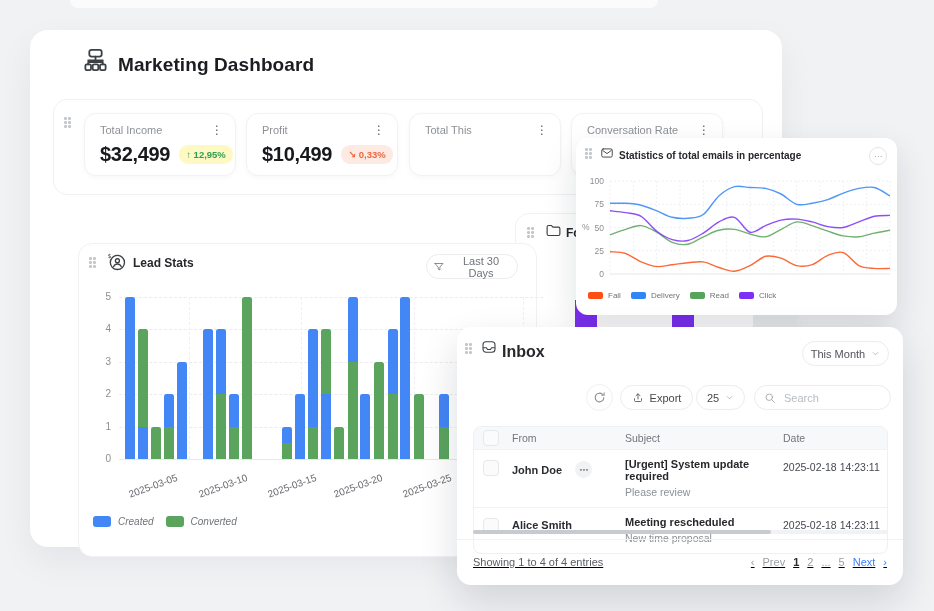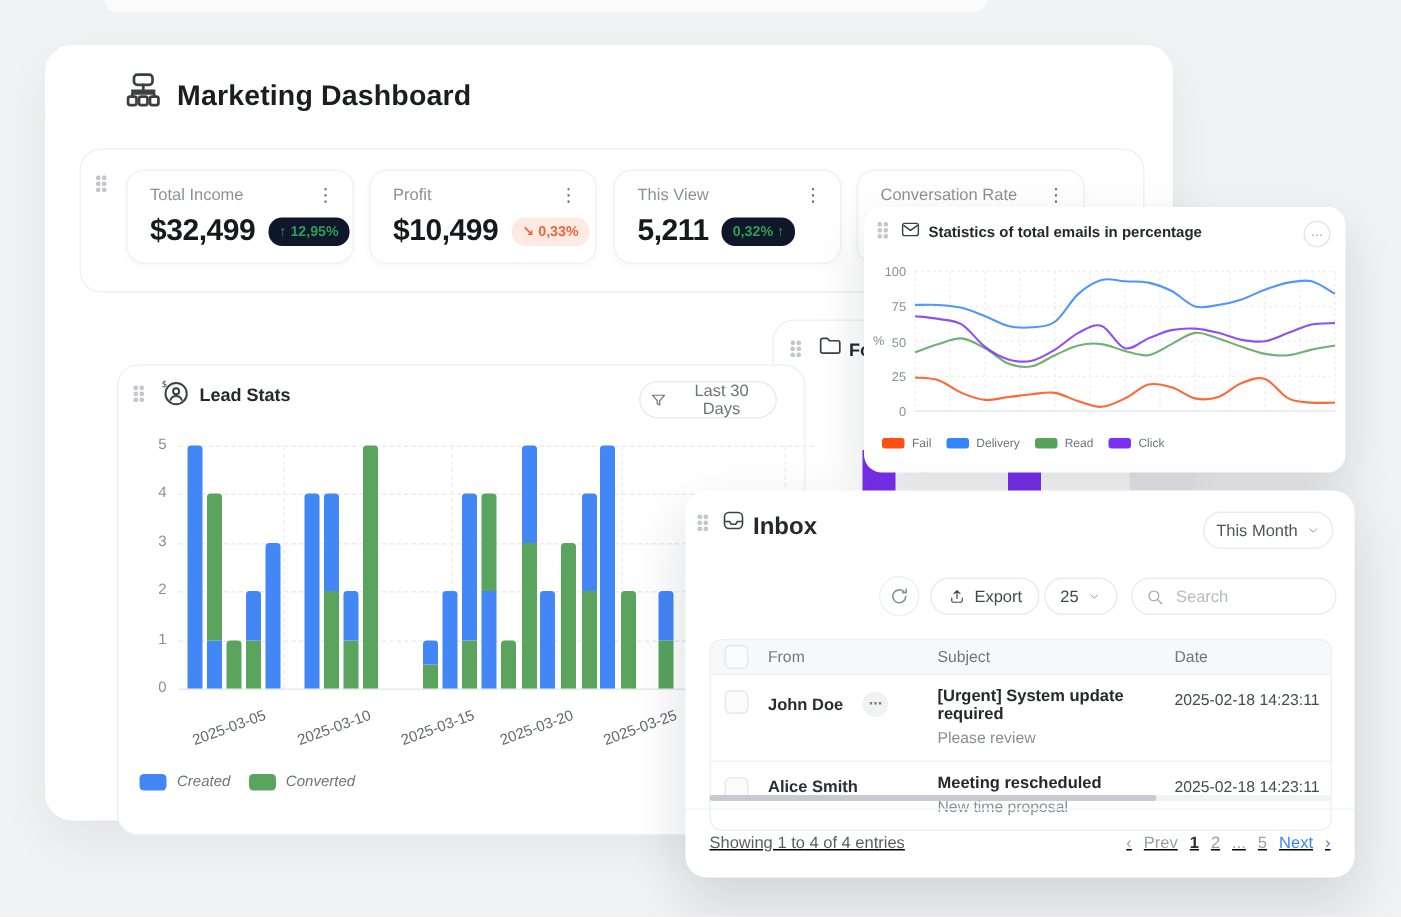--- a/index.html
+++ b/index.html
@@ -25,21 +25,21 @@
   .stats-row .handle{position:absolute;left:10px;top:17px;}
   .stat-card{position:absolute;top:13px;width:150px;height:61px;border:1px solid #f1f2f4;border-radius:12px;
     box-shadow:0 2px 6px rgba(17,24,39,.03);padding:0;background:#fff;}
   .stat-card .row1{display:flex;justify-content:space-between;align-items:center;padding:10px 12px 0 15px;}
   .stat-label{font-size:11px;color:#8d9196;}
   .kebab{font-family:"DejaVu Sans",sans-serif;font-size:12px;color:#5f6368;cursor:pointer;line-height:10px;}
   .stat-card .row2{display:flex;align-items:center;gap:9px;padding:7px 10px 0 15px;}
   .stat-value{font-size:20px;font-weight:bold;color:#17191c;letter-spacing:-.3px;}
   .badge{font-size:9.5px;font-weight:bold;padding:4px 7px;border-radius:9px;white-space:nowrap;}
   .badge:empty{display:none;}
-  .badge.up{background:#0f172a;color:#2f9e55;}
+  .badge.up{background:#fef9c3;color:#2f9e55;}
   .badge.down{background:#fdeae3;color:#f0653e;}
 
   
   .lead-panel{left:48px;top:213px;width:457px;height:312px;border:1px solid #f0f1f3;border-radius:14px;background:#fff;position:absolute;}
   .panel-head-title{font-size:12px;font-weight:bold;color:#26282c;}
   .pill-btn{display:flex;align-items:center;gap:6px;border:1px solid #ececef;border-radius:13px;background:#fff;
     color:#6f7479;font-size:11px;cursor:pointer;justify-content:center;}
   .lead-filter{position:absolute;left:347px;top:10px;width:92px;height:25px;}
   .lead-y-tick{position:absolute;width:32px;text-align:right;font-size:10px;color:#8a8f94;height:10px;line-height:10px;}
   .lead-grid-h{position:absolute;left:40px;width:424px;border-top:1px dashed #ececef;height:0;}
@@ -160,26 +160,22 @@
           <span class="kebab">⋮</span>
         </div>
         <div class="row2">
           <span class="stat-value">$10,499</span>
           <span class="badge down">↘ 0,33%</span>
         </div>
       </div>
 
       <div class="stat-card" style="left:355px;">
         <div class="row1">
-          <span class="stat-label">This View</span>
+          <span class="stat-label">Total This</span>
           <span class="kebab">⋮</span>
-        </div>
-        <div class="row2">
-          <span class="stat-value">5,211</span>
-          <span class="badge up">0,32% ↑</span>
         </div>
       </div>
 
       <div class="stat-card" style="left:517px;">
         <div class="row1">
           <span class="stat-label">Conversation Rate</span>
           <span class="kebab">⋮</span>
         </div>
         <div class="row2">
           <span class="stat-value"></span>

